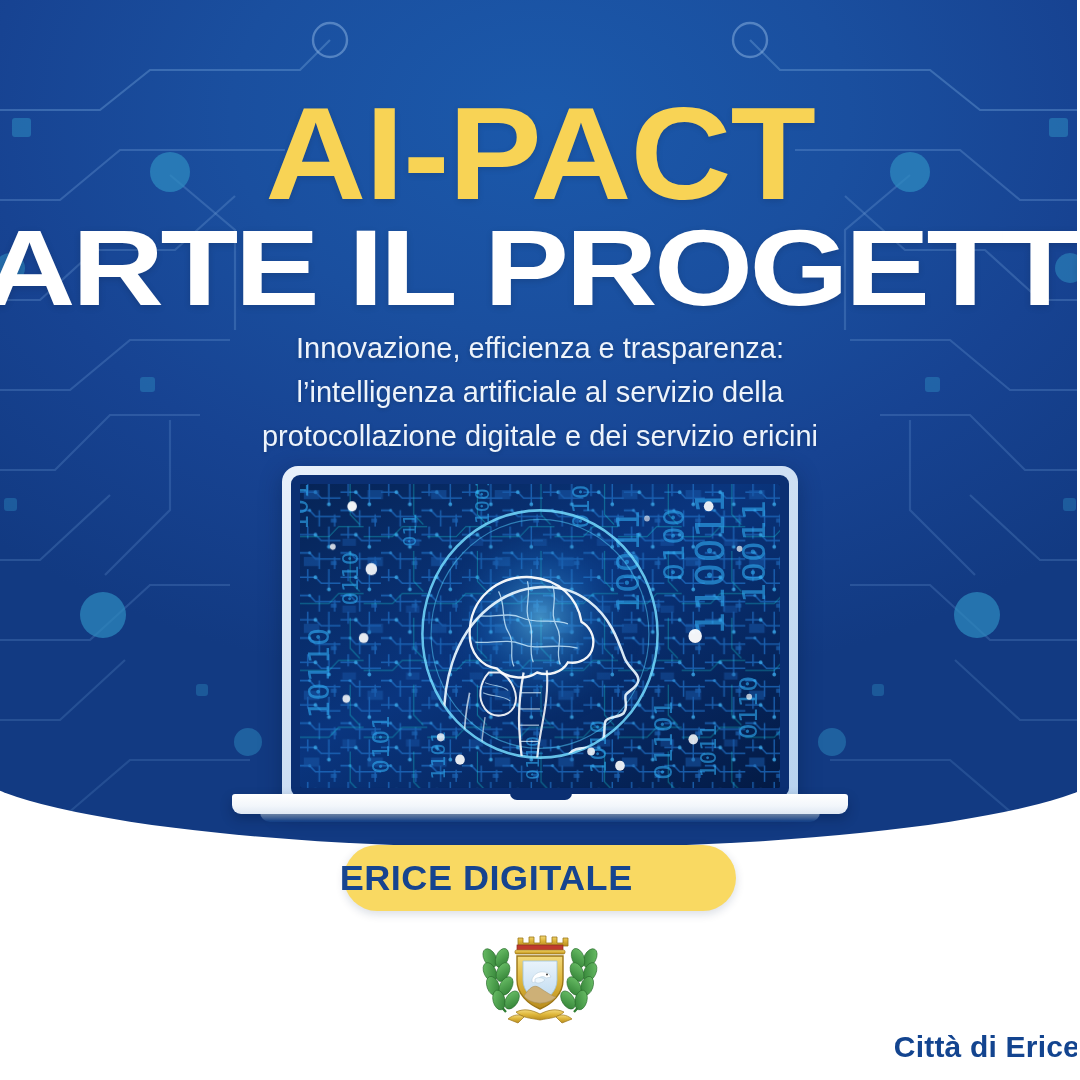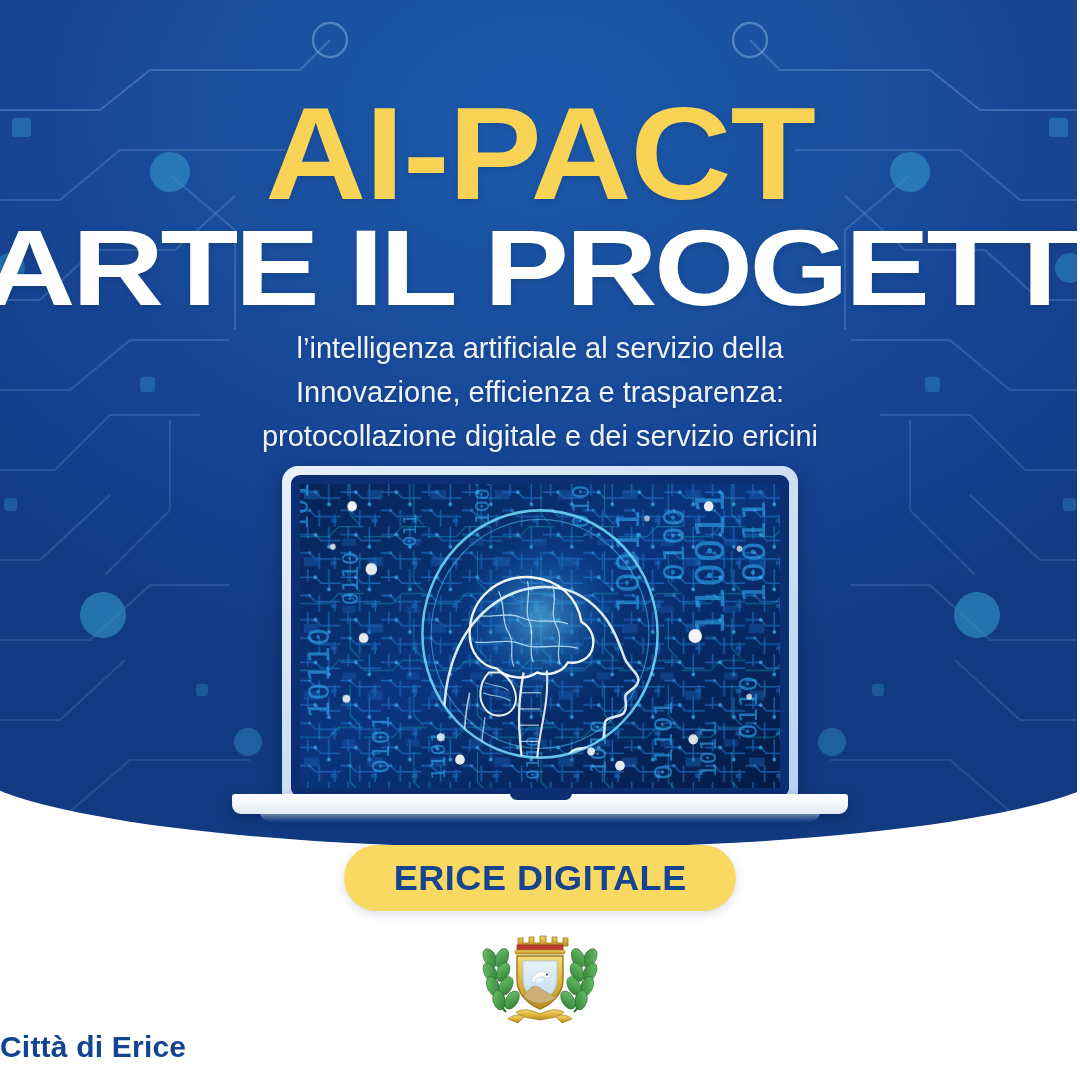--- a/index.html
+++ b/index.html
@@ -84,34 +84,34 @@
   .base-shadow{
     position:absolute;left:28px;bottom:0;width:560px;height:10px;
     background:linear-gradient(#c9d9ec,#1b4a95 90%);
     border-radius:0 0 10px 10px;opacity:.85;
   }
 
   
   .badge{
     position:absolute;left:344px;top:845px;width:392px;height:66px;
     background:#f9d962;border-radius:33px;
-    display:flex;align-items:center;justify-content:center;
+    display:flex;align-items:center;
     box-shadow:0 3px 10px rgba(10,35,80,.16);
   }
   .badge span{
     color:#16448f;font-weight:700;font-size:35px;letter-spacing:.5px;
     font-family:"Liberation Sans","DejaVu Sans",sans-serif;
     transform:scaleX(1.03);
   }
 
   
   .crest{position:absolute;left:468px;top:924px;width:144px;height:104px;}
   .crest svg{width:144px;height:104px;}
   .city-name{
-    position:absolute;left:0;top:1030px;width:1080px;text-align:left;
+    position:absolute;left:0;top:1030px;width:1080px;text-align:right;
     color:#13448f;font-weight:700;font-size:30px;letter-spacing:.2px;
     font-family:"Liberation Sans","DejaVu Sans",sans-serif;
   }
 </style>
 </head>
 <body>
 
 <div id="poster">
 
   <div class="hero">
@@ -146,22 +146,22 @@
       </svg>
     </div>
   </div>
 
   <div class="title-wrap">
     <div class="t-ai">AI-PACT</div>
     <div class="t-sub">PARTE IL PROGETTO</div>
   </div>
 
   <div class="tagline">
+    <span>Innovazione, efficienza e trasparenza:</span>
     <span>l’intelligenza artificiale al servizio della</span>
-    <span>Innovazione, efficienza e trasparenza:</span>
     <span>protocollazione digitale e dei servizio ericini</span>
   </div>
 
   <div class="laptop">
     <div class="lid">
       <div class="bezel">
         <div class="screen">
           <svg viewBox="0 0 498 300" preserveAspectRatio="none">
             <defs>
               <linearGradient id="scBg" x1="0" y1="0" x2="1" y2="1">

